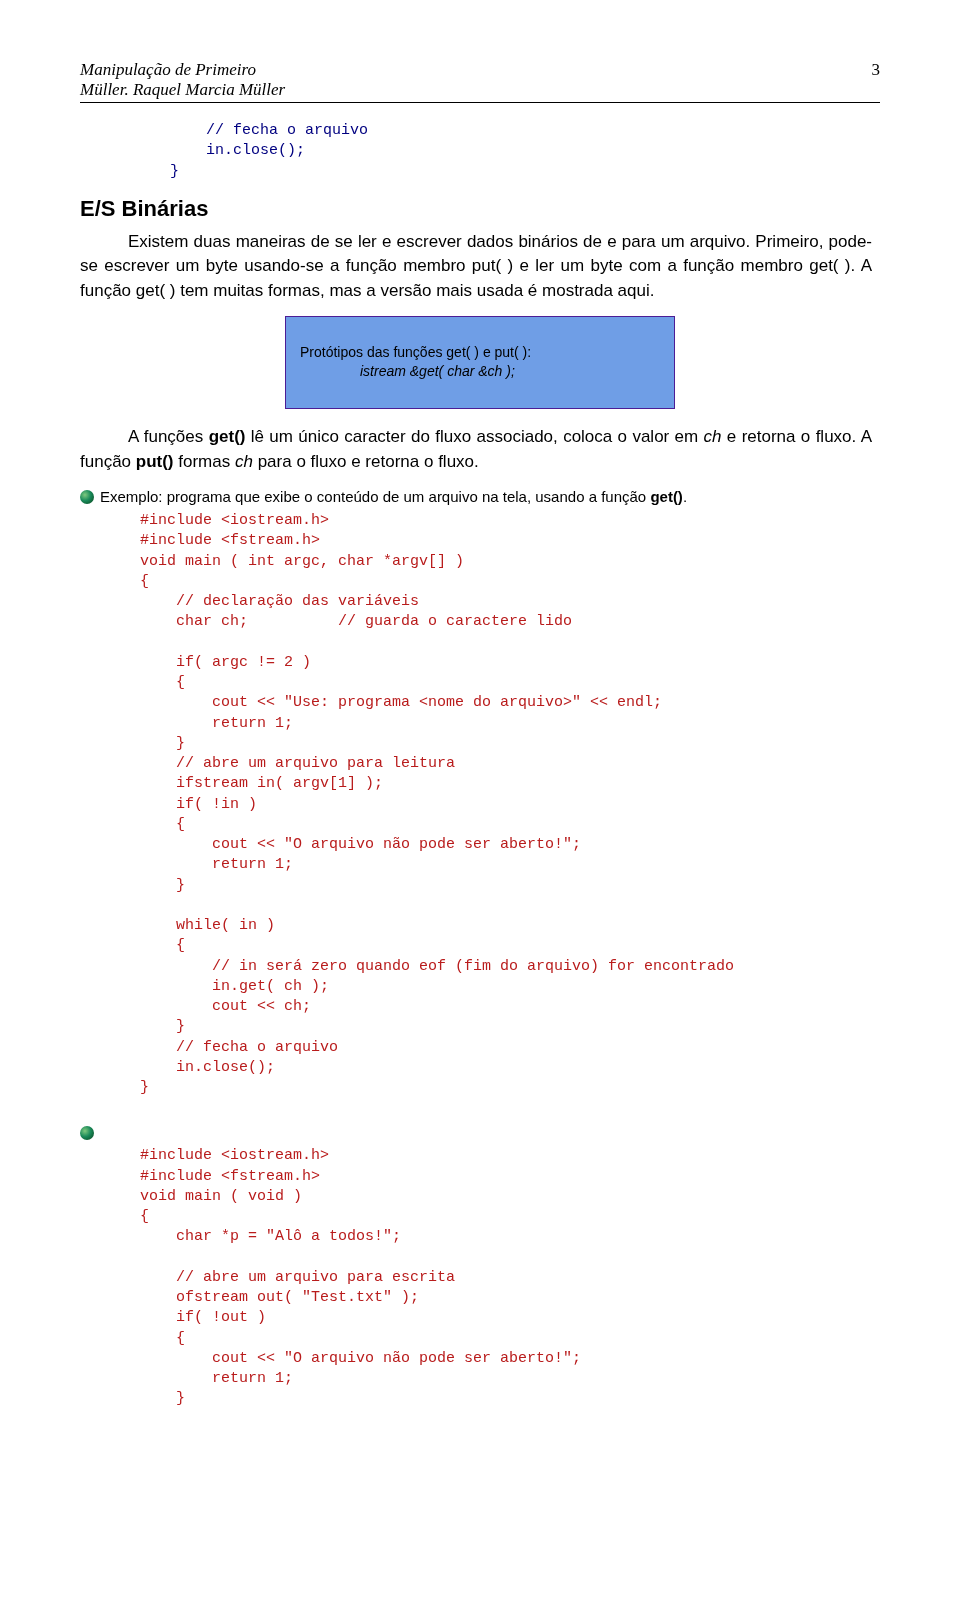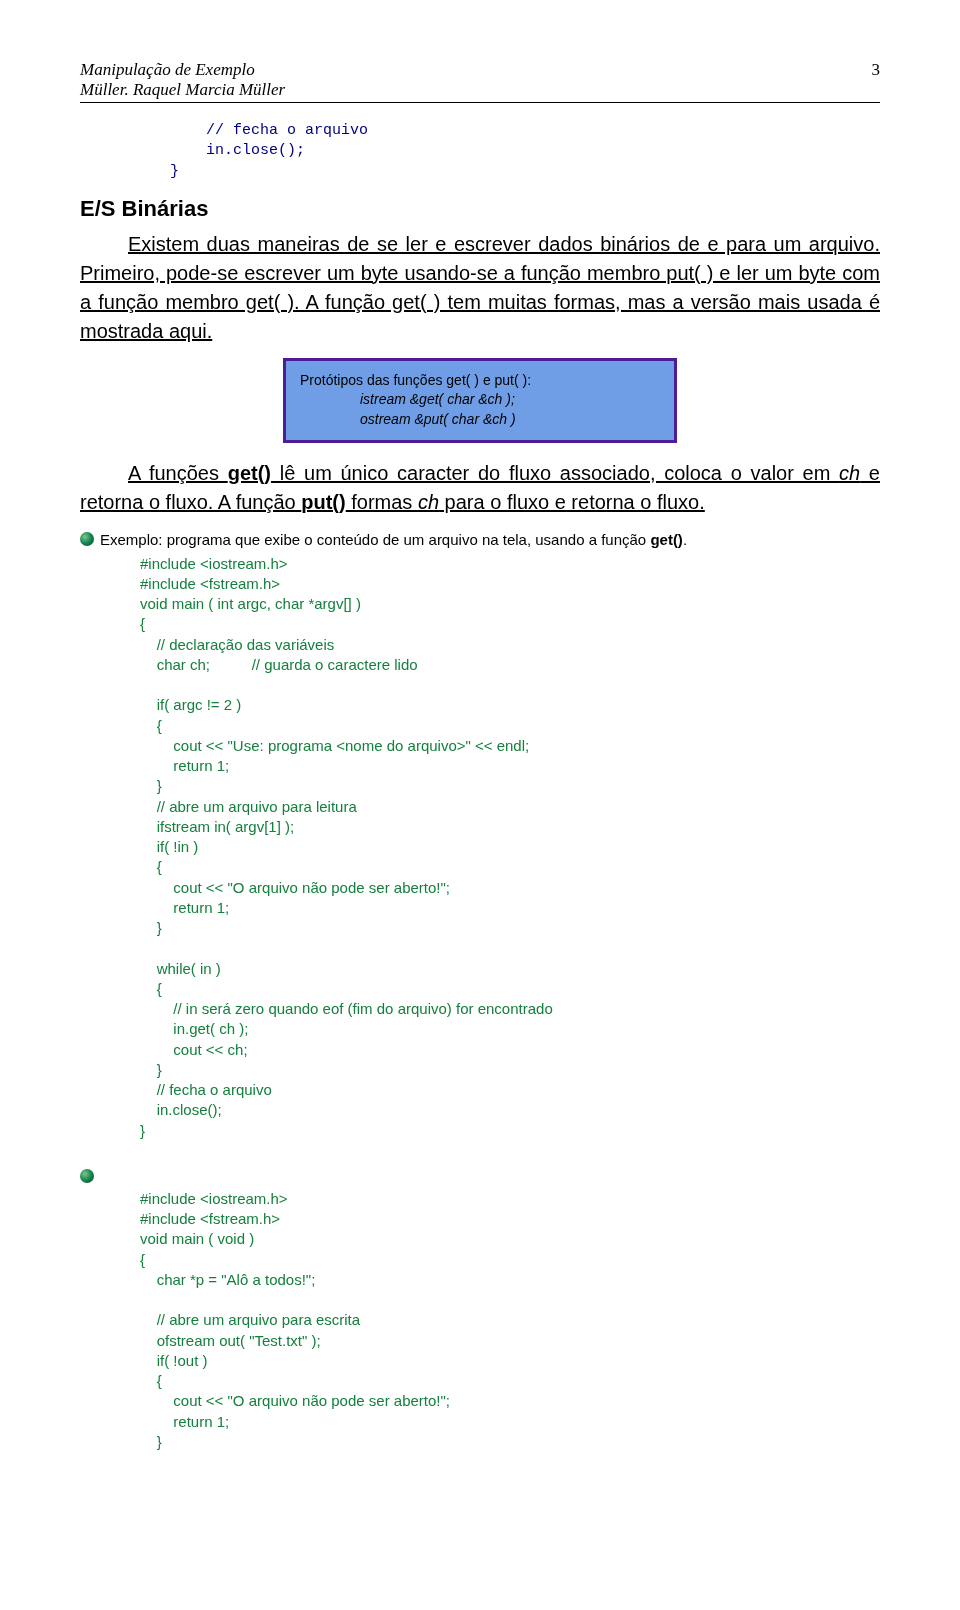--- a/index.html
+++ b/index.html
@@ -41,35 +41,34 @@
     line-height: 1.35;
     margin: 0 0 14px 90px;
   }
   .section-title {
     font-family: Arial, sans-serif;
     font-weight: bold;
     font-size: 22px;
     margin: 8px 0 8px 0;
   }
   .body-text {
-    font-size: 20px;
+    font-size: 17px;
     line-height: 1.45;
     text-align: justify;
-    margin: 0 0 12px 0;
-    text-decoration: underline;
+    margin: 0 8px 12px 0;
   }
   .body-text.indent {
     text-indent: 48px;
   }
   .proto-box {
     margin: 10px auto 16px auto;
     width: 360px;
     background: #6f9ee6;
-    border: 3px solid #4c1d95;
-    padding: 10px 14px;
+    border: 1px solid #4c1d95;
+    padding: 26px 14px;
     font-size: 14px;
     color: #000;
     line-height: 1.4;
   }
   .proto-box .title-line {
   }
   .proto-box .indent-line {
     padding-left: 60px;
     font-style: italic;
   }
@@ -81,55 +80,54 @@
     gap: 6px;
   }
   .bullet-ball {
     width: 14px;
     height: 14px;
     border-radius: 50%;
     background: radial-gradient(circle at 35% 35%, #7fc97f 0%, #1a8a5a 45%, #064018 100%);
     flex-shrink: 0;
   }
   .code-block {
-    font-family: Liberation Sans, sans-serif;
-    color: #15803d;
+    font-family: Liberation Mono, monospace;
+    color: #b91c1c;
     font-size: 15px;
     white-space: pre;
     line-height: 1.35;
     margin: 0 0 4px 60px;
   }
   b { font-weight: bold; }
   i { font-style: italic; }
 </style>
 </head>
 <body>
 
 <div class="page">
 
   <div class="header">
     <div class="header-left">
-      <span>Manipulação de Exemplo</span>
+      <span>Manipulação de Primeiro</span>
       <span>Müller. Raquel Marcia Müller</span>
     </div>
     <div class="header-right">3</div>
   </div>
 
   <div class="code-short">    // fecha o arquivo
     in.close();
 }</div>
 
   <div class="section-title">E/S Binárias</div>
 
   <p class="body-text indent">Existem duas maneiras de se ler e escrever dados binários de e para um arquivo. Primeiro, pode-se escrever um byte usando-se a função membro put( ) e ler um byte com a função membro get( ). A função get( ) tem muitas formas, mas a versão mais usada é mostrada aqui.</p>
 
   <div class="proto-box">
     <div class="title-line">Protótipos das funções get( ) e put( ):</div>
     <div class="indent-line">istream &amp;get( char &amp;ch );</div>
-    <div class="indent-line">ostream &amp;put( char &amp;ch )</div>
   </div>
 
   <p class="body-text indent">
     <span>A funções </span><b>get()</b><span> lê um único caracter do fluxo associado, coloca o valor em </span><i>ch</i><span> e retorna o fluxo. A função </span><b>put()</b><span> formas </span><i>ch</i><span> para o fluxo e retorna o fluxo.</span>
   </p>
 
   <div class="example-line">
     <span class="bullet-ball"></span>
     <span>
       <span>Exemplo: programa que exibe o conteúdo de um arquivo na tela, usando a função </span><b>get()</b><span>.</span>

